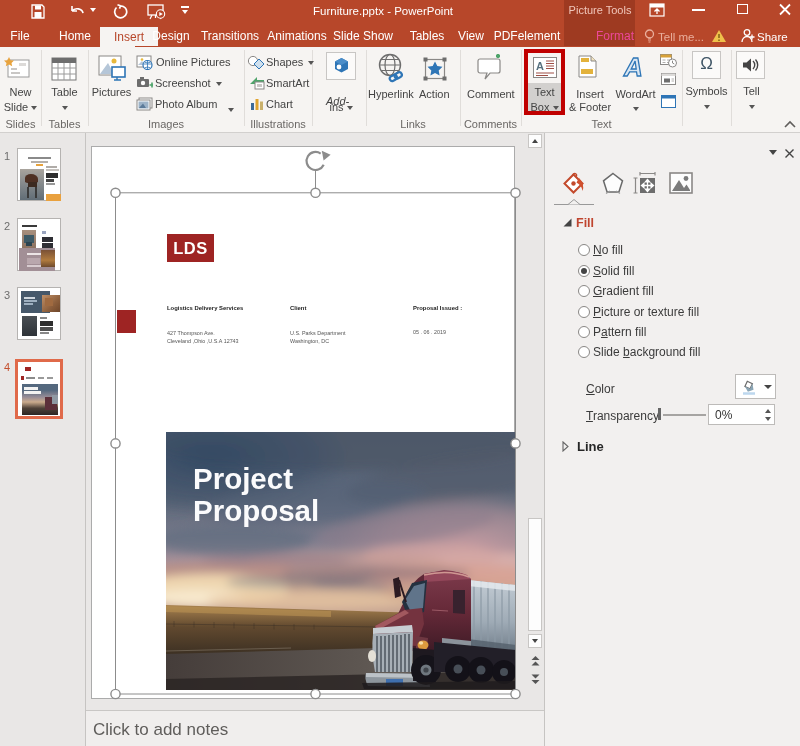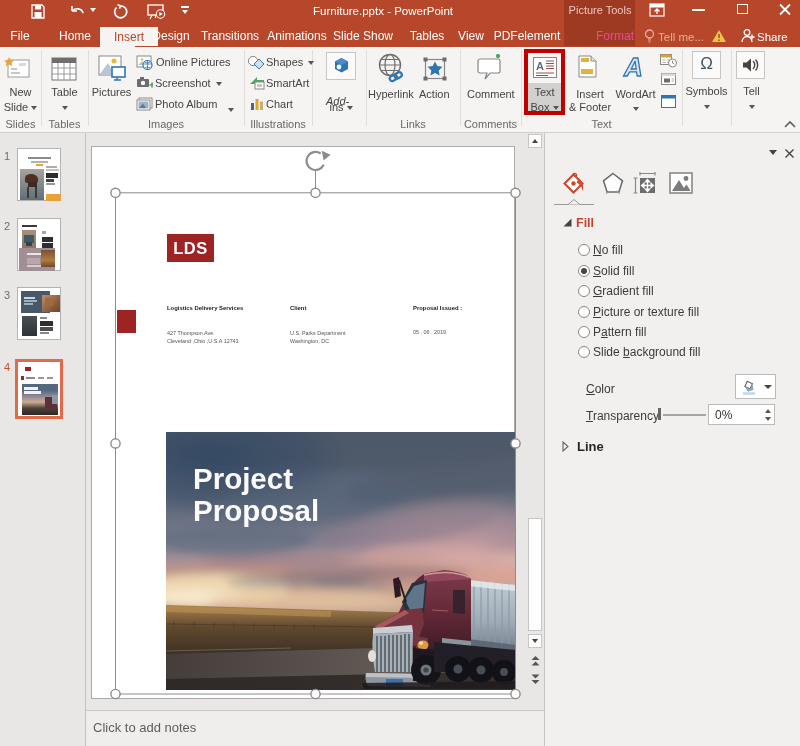--- a/index.html
+++ b/index.html
@@ -558,21 +558,21 @@
     <svg class="abs" style="left:4px;top:522px;" width="11" height="12" viewBox="0 0 11 12">
       <path d="M1.5 5 L5.5 1 L9.5 5 Z" fill="#555"></path>
       <path d="M1.5 10.5 L5.5 6.5 L9.5 10.5 Z" fill="#555"></path>
     </svg>
     <svg class="abs" style="left:4px;top:540px;" width="11" height="12" viewBox="0 0 11 12">
       <path d="M1.5 1.5 L5.5 5.5 L9.5 1.5 Z" fill="#555"></path>
       <path d="M1.5 7 L5.5 11 L9.5 7 Z" fill="#555"></path>
     </svg>
   </div>
   <div class="abs" id="notes">
-    <div style="position:absolute;left:7px;top:9px;font-size:13px;color:#5f5d5b;">Click to add notes</div>
+    <div style="position:absolute;left:7px;top:9px;font-size:17px;color:#5f5d5b;">Click to add notes</div>
   </div>
   <div class="abs" id="panel">
     <div class="abs" style="left:224px;top:17px;width:0;height:0;border-left:4px solid transparent;border-right:4px solid transparent;border-top:5px solid #444;"></div>
     <svg class="abs" style="left:239px;top:15px;" width="11" height="11" viewBox="0 0 11 11">
       <path d="M1.5 1.5 L9.5 9.5 M9.5 1.5 L1.5 9.5" stroke="#444" stroke-width="1.4"></path>
     </svg>
 
     <svg class="abs" style="left:16px;top:38px;" width="26" height="25" viewBox="0 0 26 25">
       <path d="M11.5 4.5 Q13 1.5 15 3 Q16.5 4.5 14.5 6" fill="none" stroke="#C34A2C" stroke-width="1.4"></path>
       <path d="M12.5 3.5 L21.5 12.5 L12.5 21.5 L3.5 12.5 Z" fill="#fff" stroke="#C34A2C" stroke-width="2"></path>

